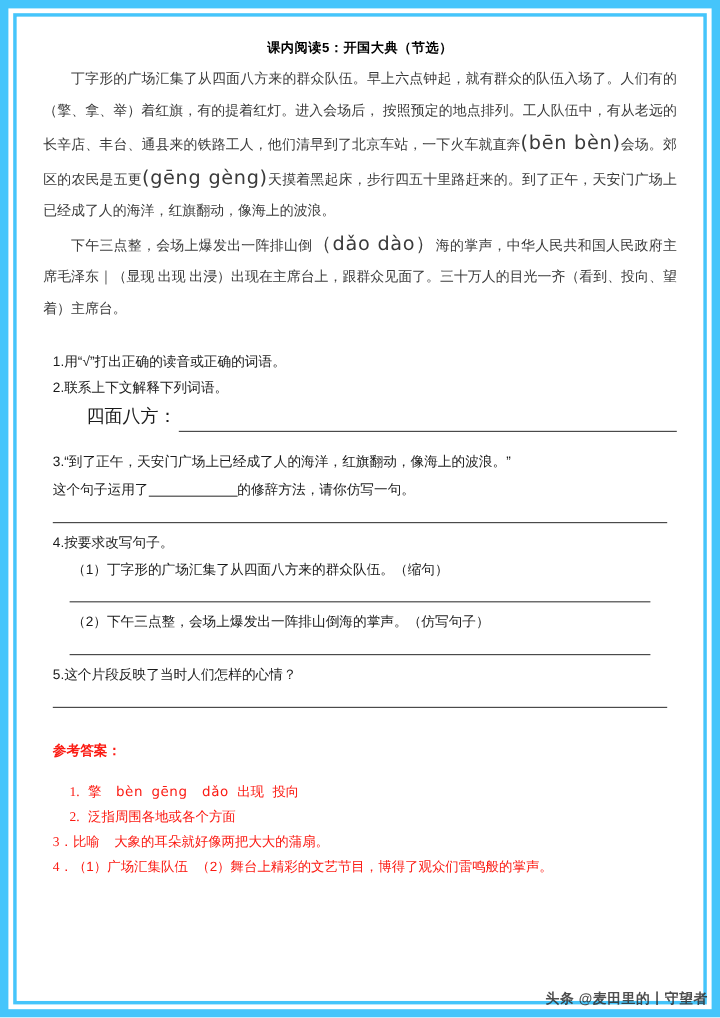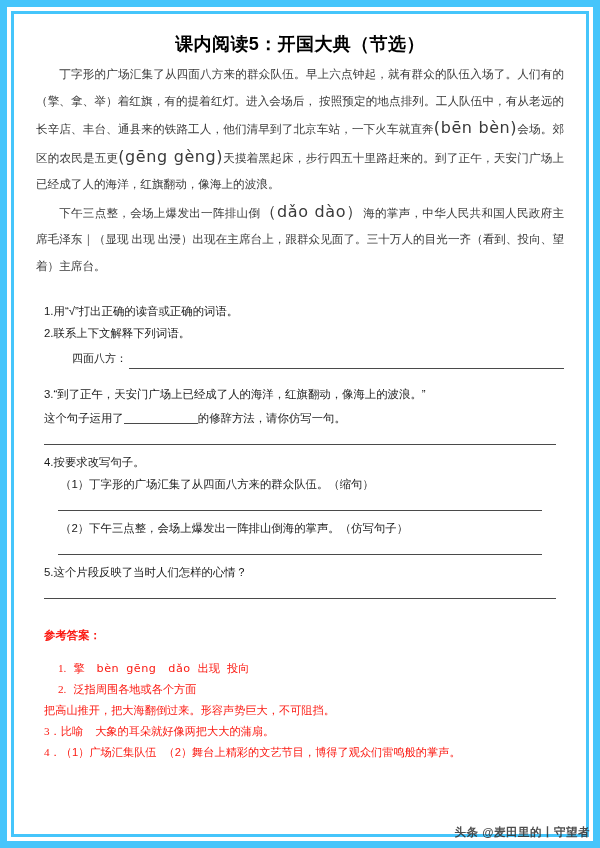--- a/index.html
+++ b/index.html
@@ -42,21 +42,21 @@
     inset: 14px;
     background: #ffffff;
     box-sizing: border-box;
     padding: 4px 22px 0 22px;
     overflow: hidden;
   }
 
   
   .doc-title {
     text-align: center;
-    font-size: 18px;
+    font-size: 11px;
     font-weight: bold;
     letter-spacing: 0.4px;
     color: #000;
     margin: 14px 0 6px 0;
     font-family: "Liberation Sans", "DejaVu Sans", sans-serif;
   }
 
   
   .passage {
     font-family: "Liberation Serif", "DejaVu Serif", serif;
@@ -94,21 +94,22 @@
   .q.tight { margin-bottom: 0; }
 
   .defline {
     display: flex;
     align-items: flex-end;
     padding-left: 36px;
     margin: 3px 0 1px 0;
   }
   .defline .lbl {
     white-space: nowrap;
-    font-size: 11px;
+    font-size: 15px;
+    font-family: Liberation Mono, monospace;
   }
   .rule {
     flex: 1 1 auto;
     border-bottom: 1px solid #4a4a4a;
     height: 13px;
     margin-left: 2px;
   }
 
   .fullrule {
     border-bottom: 1px solid #4a4a4a;
@@ -212,21 +213,20 @@
     </div>
 
     <div class="answers">
 
       <p class="akey-title">参考答案：</p>
 
       <p class="a indent"><span class="ansnum">1.</span><span class="gap-sm"></span><span>擎</span><span class="gap"></span><span class="apy">bèn</span><span class="gap-sm"></span><span class="apy">gēng</span><span class="gap"></span><span class="apy">dǎo</span><span class="gap-sm"></span><span>出现</span><span class="gap-sm"></span><span>投向</span></p>
 
       <p class="a indent"><span class="ansnum">2.</span><span class="gap-sm"></span><span>泛指周围各地或各个方面</span></p>
 
-      <p class="a">把高山推开，把大海翻倒过来。形容声势巨大，不可阻挡。</p>
 
       <p class="a"><span class="ansnum">3．</span><span>比喻</span><span class="gap"></span><span>大象的耳朵就好像两把大大的蒲扇。</span></p>
 
       <p class="a"><span class="ansnum">4．</span><span>（1）广场汇集队伍</span><span class="gap-sm"></span><span>（2）舞台上精彩的文艺节目，博得了观众们雷鸣般的掌声。</span></p>
 
 
     </div>
 
   </div>
 

